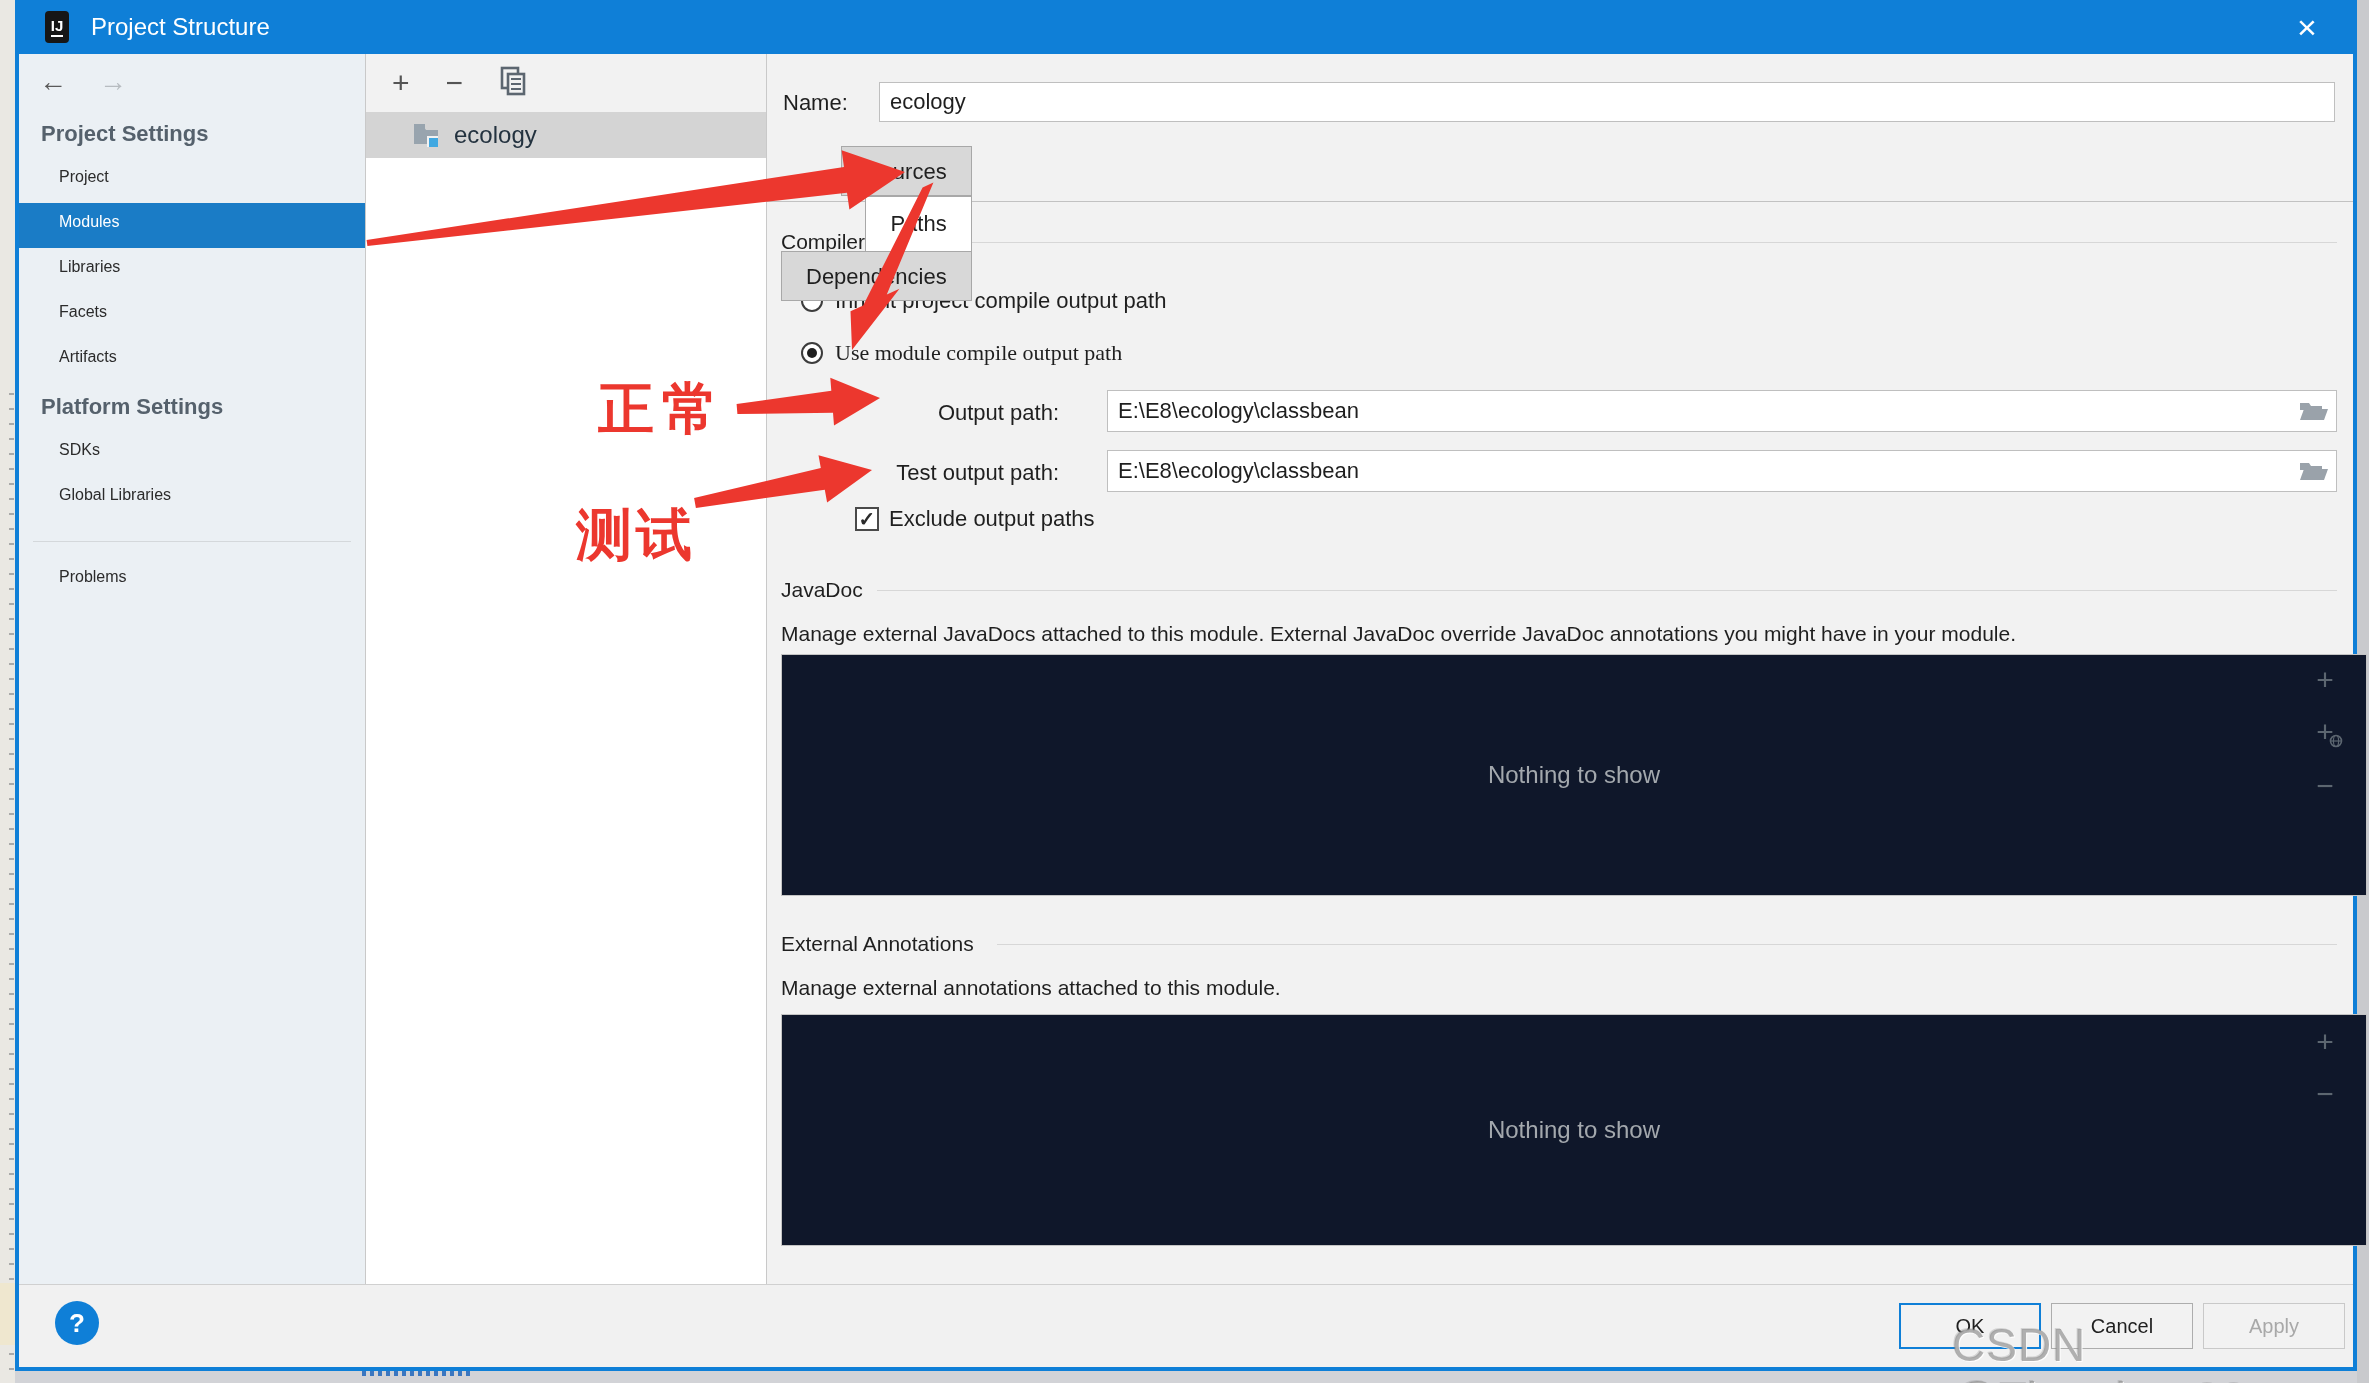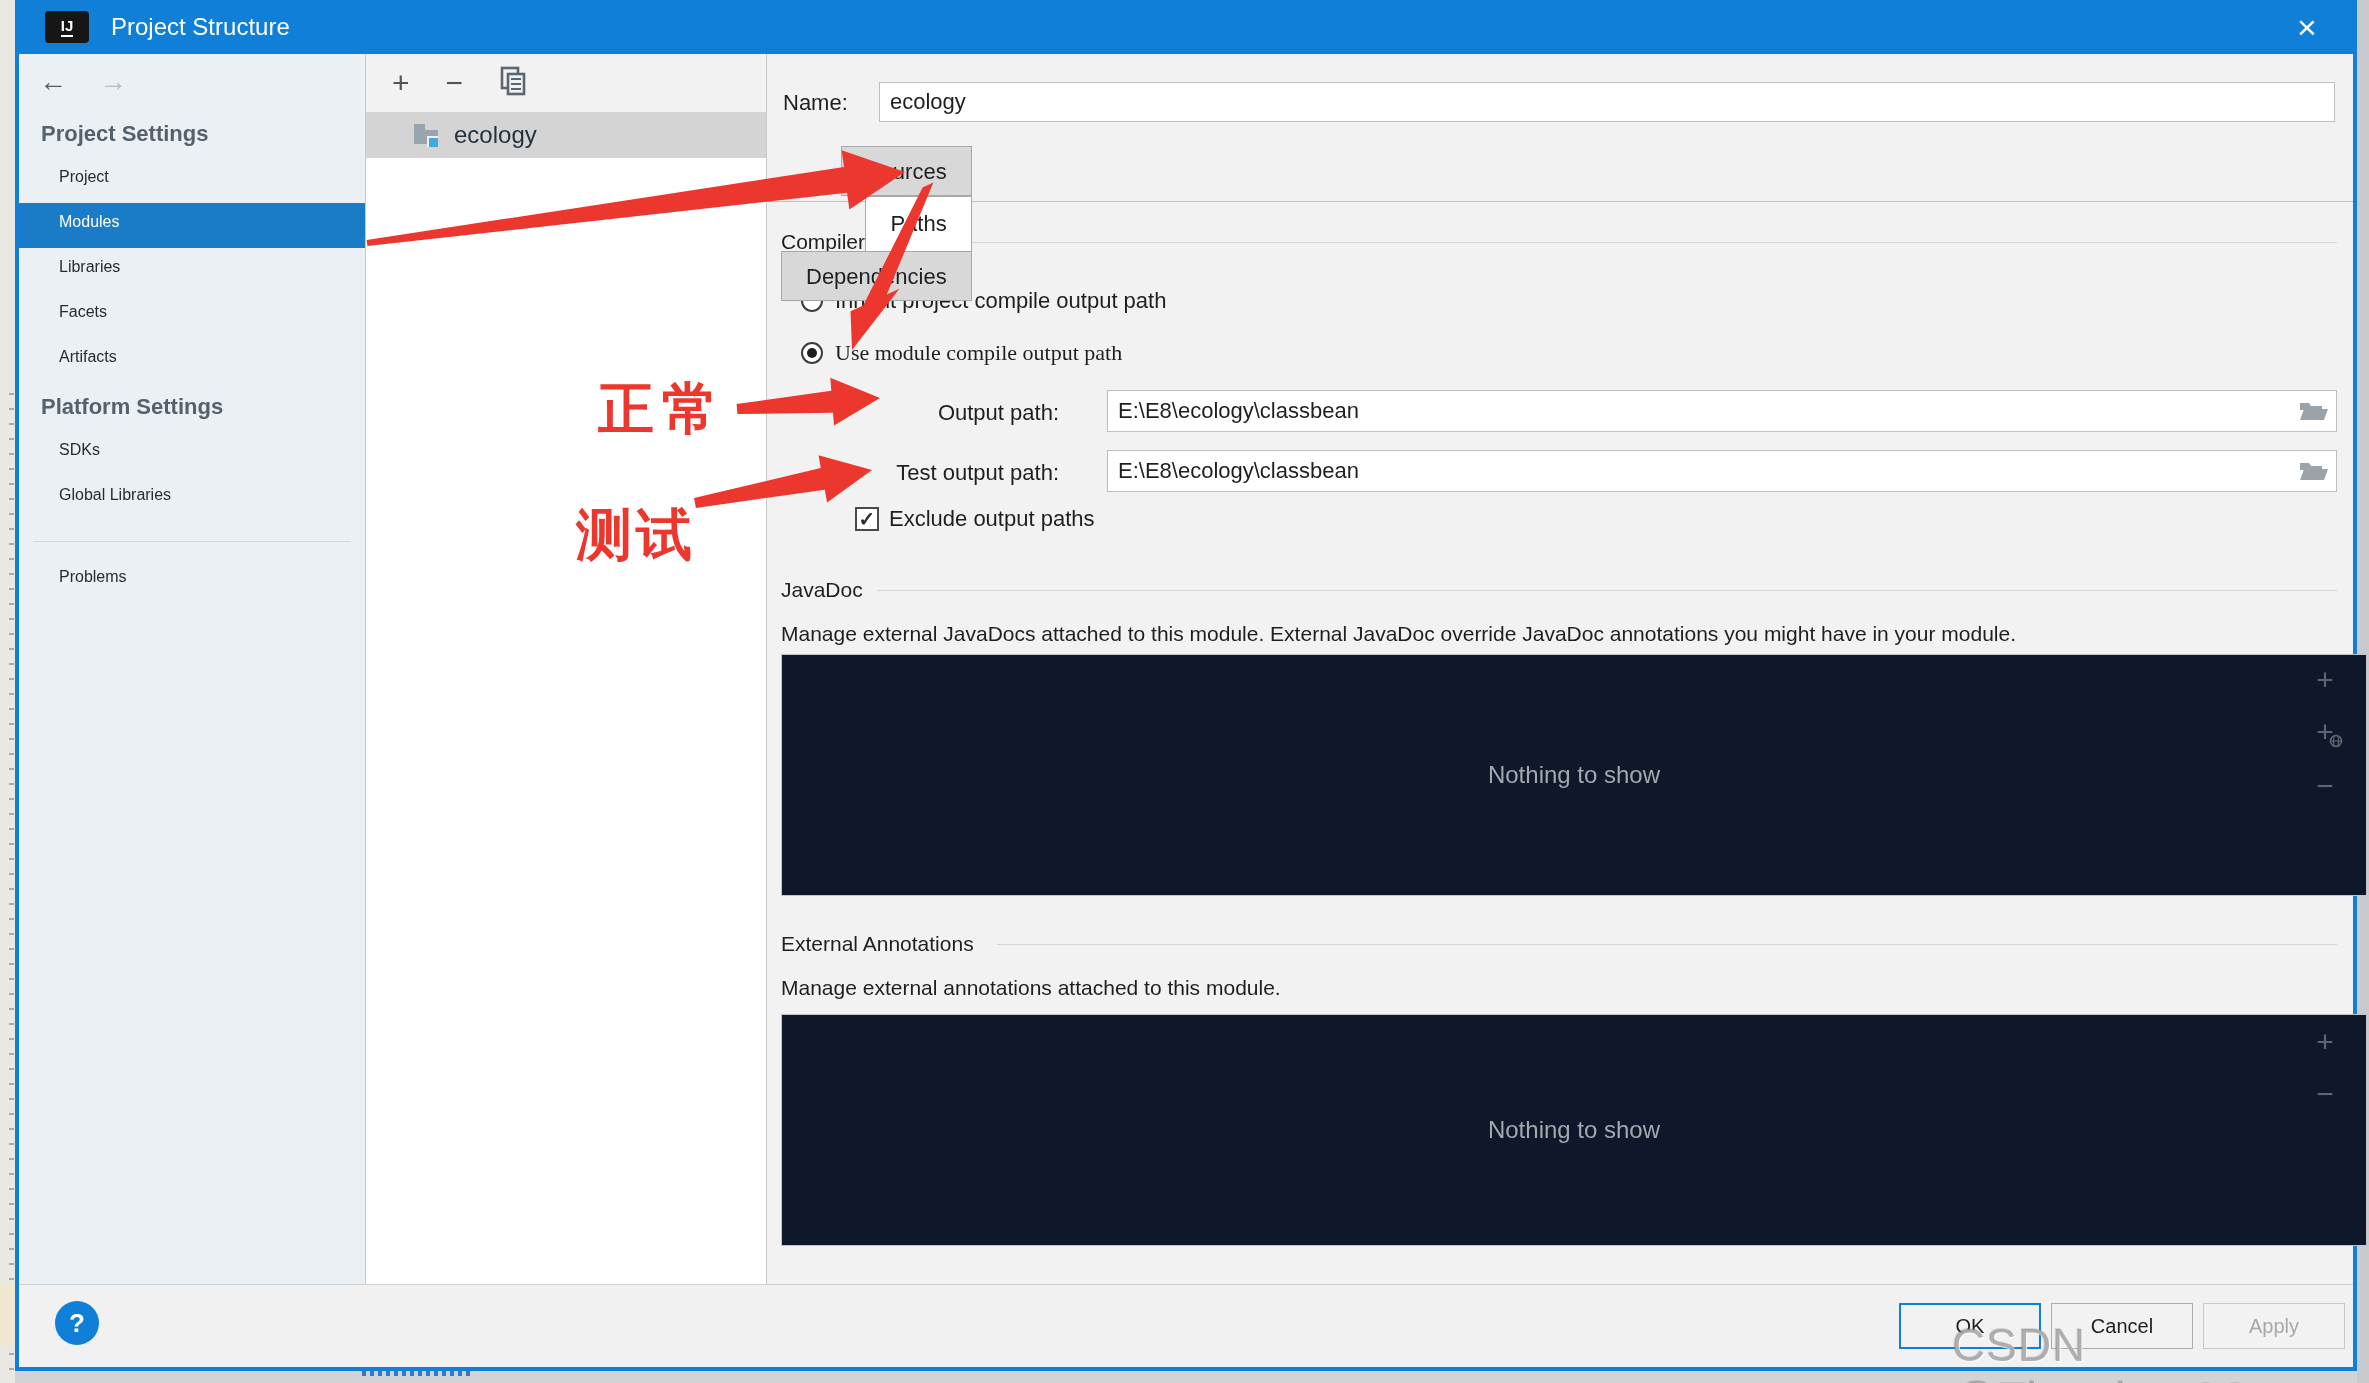--- a/index.html
+++ b/index.html
@@ -15,21 +15,21 @@
     background:repeating-linear-gradient(to bottom,transparent 0 13px,#a9a9a9 13px 15px);}
   .underlay-left .beige{position:absolute;left:0;top:1283px;width:15px;height:62px;background:#efe7cf;}
   .underlay-right{position:absolute;right:0;top:0;width:12px;height:1383px;background:#c9cacd;}
   .underlay-dots{position:absolute;left:362px;top:1371px;width:110px;height:5px;
     background:repeating-linear-gradient(to right,#3b76c0 0 4px,transparent 4px 8px);}
 
   
   .dialog{position:absolute;left:15px;top:0;width:2342px;height:1371px;box-sizing:border-box;
     border:4px solid #0f7fd7;border-top:none;background:#f2f2f2;display:flex;flex-direction:column;}
   .titlebar{height:54px;background:#0f7fd7;display:flex;align-items:center;position:relative;flex:0 0 auto;}
-  .logo{width:44px;height:32px;background:#161616;border-radius:4px;margin-left:26px;
+  .logo{width:24px;height:32px;background:#161616;border-radius:4px;margin-left:26px;
     display:flex;align-items:center;justify-content:center;flex-direction:column;}
   .logo span{color:#fff;font-weight:bold;font-size:15px;line-height:15px;border-bottom:2px solid #fff;padding-bottom:2px;}
   .title-text{color:#ffffff;font-size:24px;margin-left:22px;}
   .close-btn{position:absolute;right:14px;top:0;width:64px;height:54px;display:flex;align-items:center;justify-content:center;
     color:#fff;font-size:34px;font-weight:300;cursor:default;}
 
   .main{flex:1 1 auto;display:flex;min-height:0;}
 
   
   .sidebar{width:346px;flex:0 0 auto;background:#ebf0f4;border-right:1px solid #c9c9c9;position:relative;}

